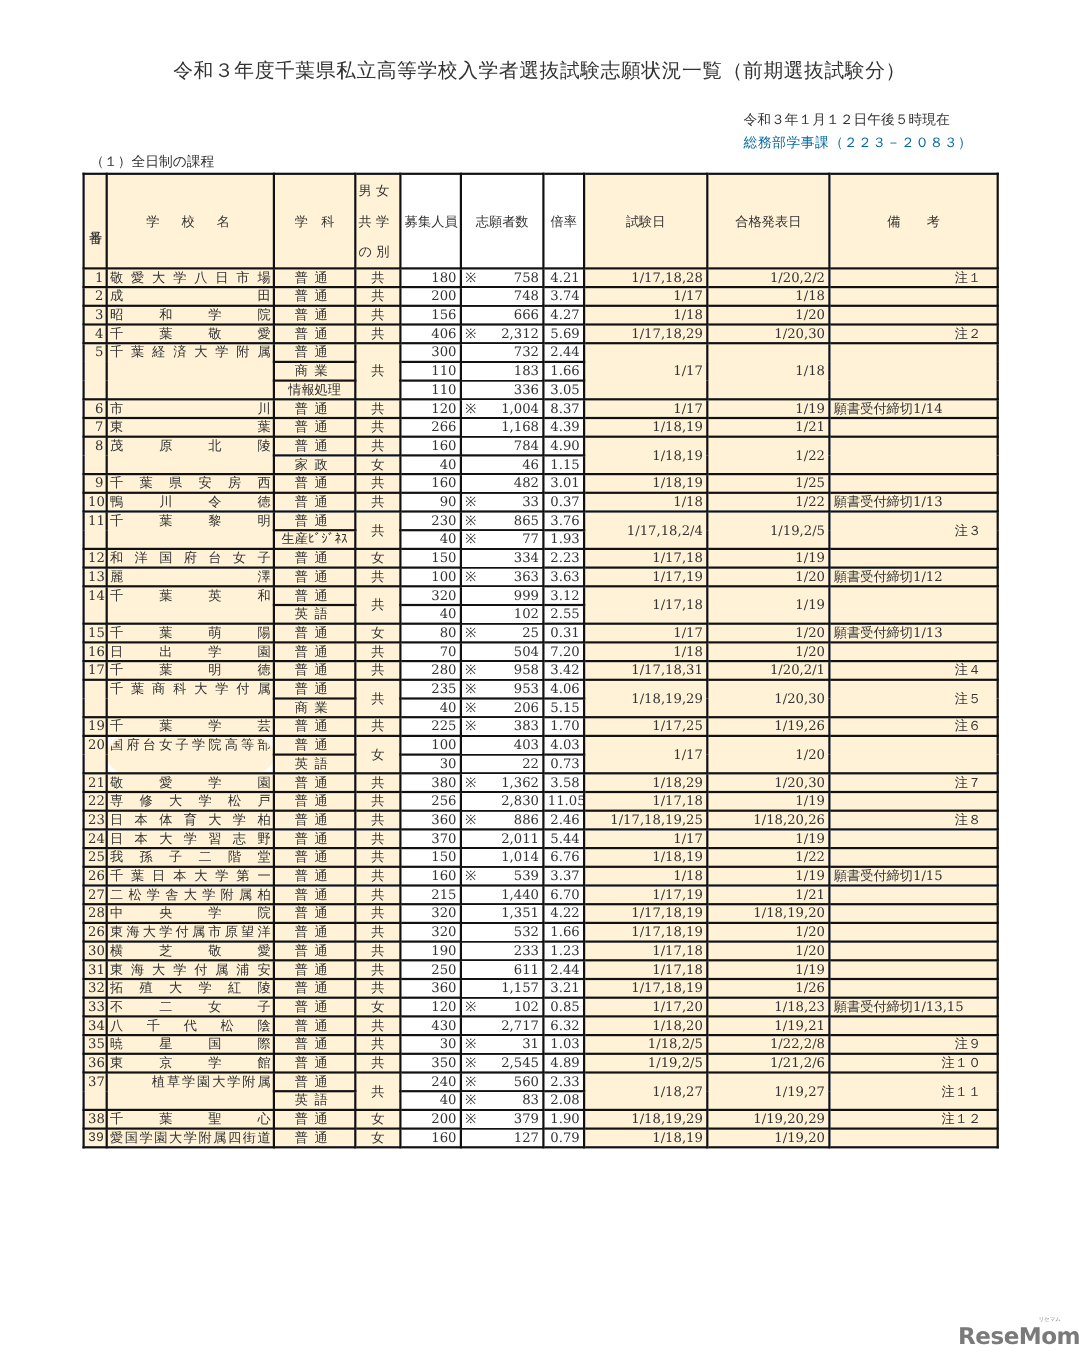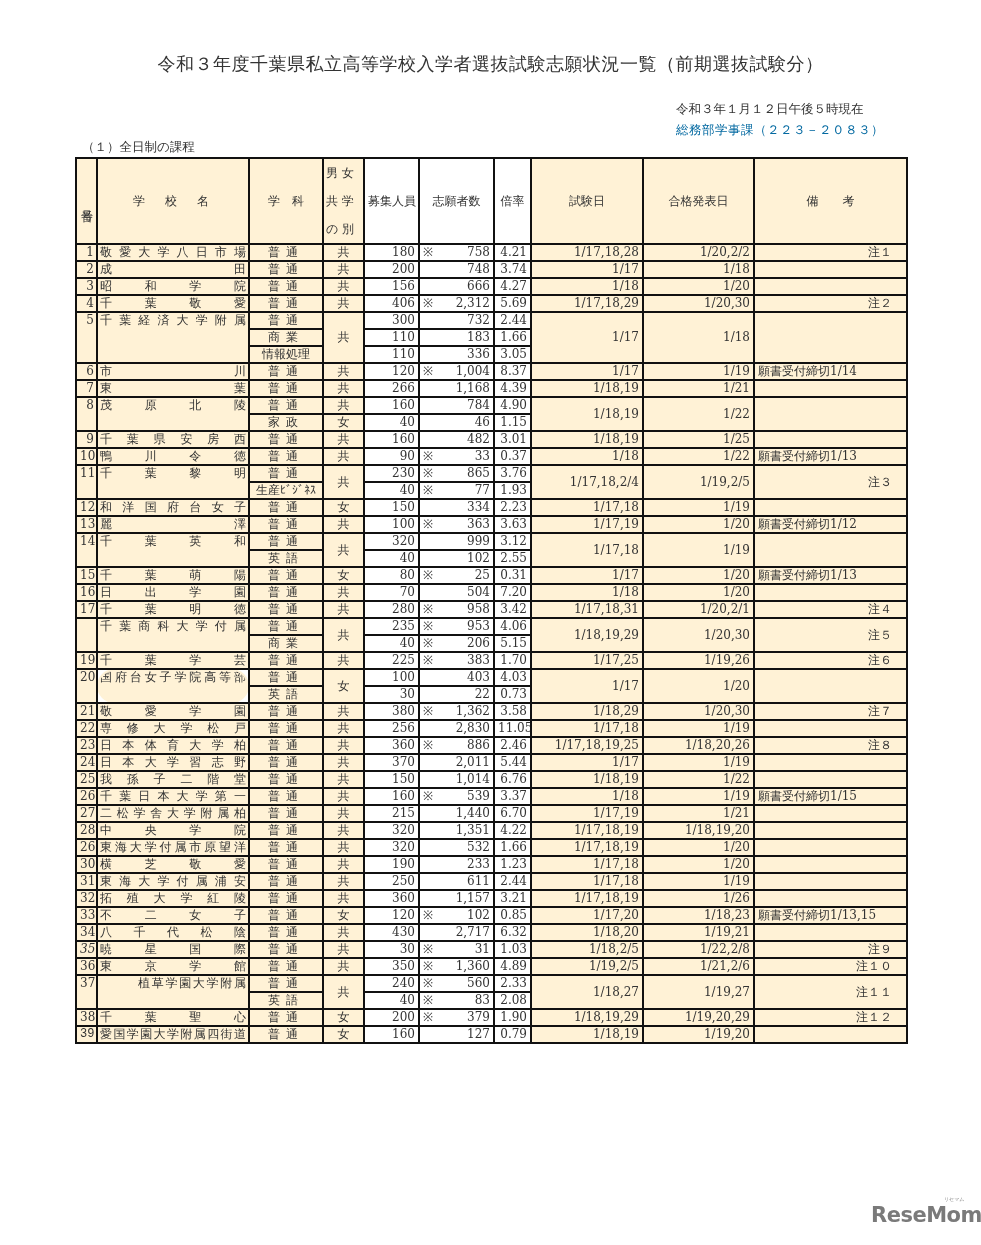--- a/index.html
+++ b/index.html
@@ -516,38 +516,38 @@
         <td class="peach c-dept">普通</td>
         <td class="peach c-sex" rowspan="1">共</td>
         <td class="white c-num">430</td>
         <td class="white c-apps"><span>2,717</span></td>
         <td class="white c-num">6.32</td>
         <td class="peach c-date" rowspan="1">1/18,20</td>
         <td class="peach c-date" rowspan="1">1/19,21</td>
         <td class="peach c-note-l" rowspan="1"></td>
       </tr>
       <tr>
-        <td class="peach c-no" rowspan="1" style="vertical-align: top; font-style: italic;">35</td>
+        <td class="peach c-no" rowspan="1" style="vertical-align: top;">35</td>
         <td class="peach c-name" rowspan="1" style="vertical-align: top;">暁星国際</td>
         <td class="peach c-dept">普通</td>
         <td class="peach c-sex" rowspan="1">共</td>
         <td class="white c-num">30</td>
         <td class="white c-apps"><span class="mark">※</span><span>31</span></td>
         <td class="white c-num">1.03</td>
         <td class="peach c-date" rowspan="1">1/18,2/5</td>
         <td class="peach c-date" rowspan="1">1/22,2/8</td>
         <td class="peach c-note-r" rowspan="1">注９</td>
       </tr>
       <tr>
         <td class="peach c-no" rowspan="1" style="vertical-align: top;">36</td>
         <td class="peach c-name" rowspan="1" style="vertical-align: top;">東京学館</td>
         <td class="peach c-dept">普通</td>
         <td class="peach c-sex" rowspan="1">共</td>
         <td class="white c-num">350</td>
-        <td class="white c-apps"><span class="mark">※</span><span>1,360</span></td>
+        <td class="white c-apps"><span class="mark">※</span><span>2,545</span></td>
         <td class="white c-num">4.89</td>
         <td class="peach c-date" rowspan="1">1/19,2/5</td>
         <td class="peach c-date" rowspan="1">1/21,2/6</td>
         <td class="peach c-note-r" rowspan="1">注１０</td>
       </tr>
       <tr>
         <td class="peach c-no" rowspan="2" style="vertical-align: top;">37</td>
         <td class="peach c-name" rowspan="2" style="vertical-align: top; padding-left: 40px;">植草学園大学附属</td>
         <td class="peach c-dept">普通</td>
         <td class="peach c-sex" rowspan="2">共</td>

